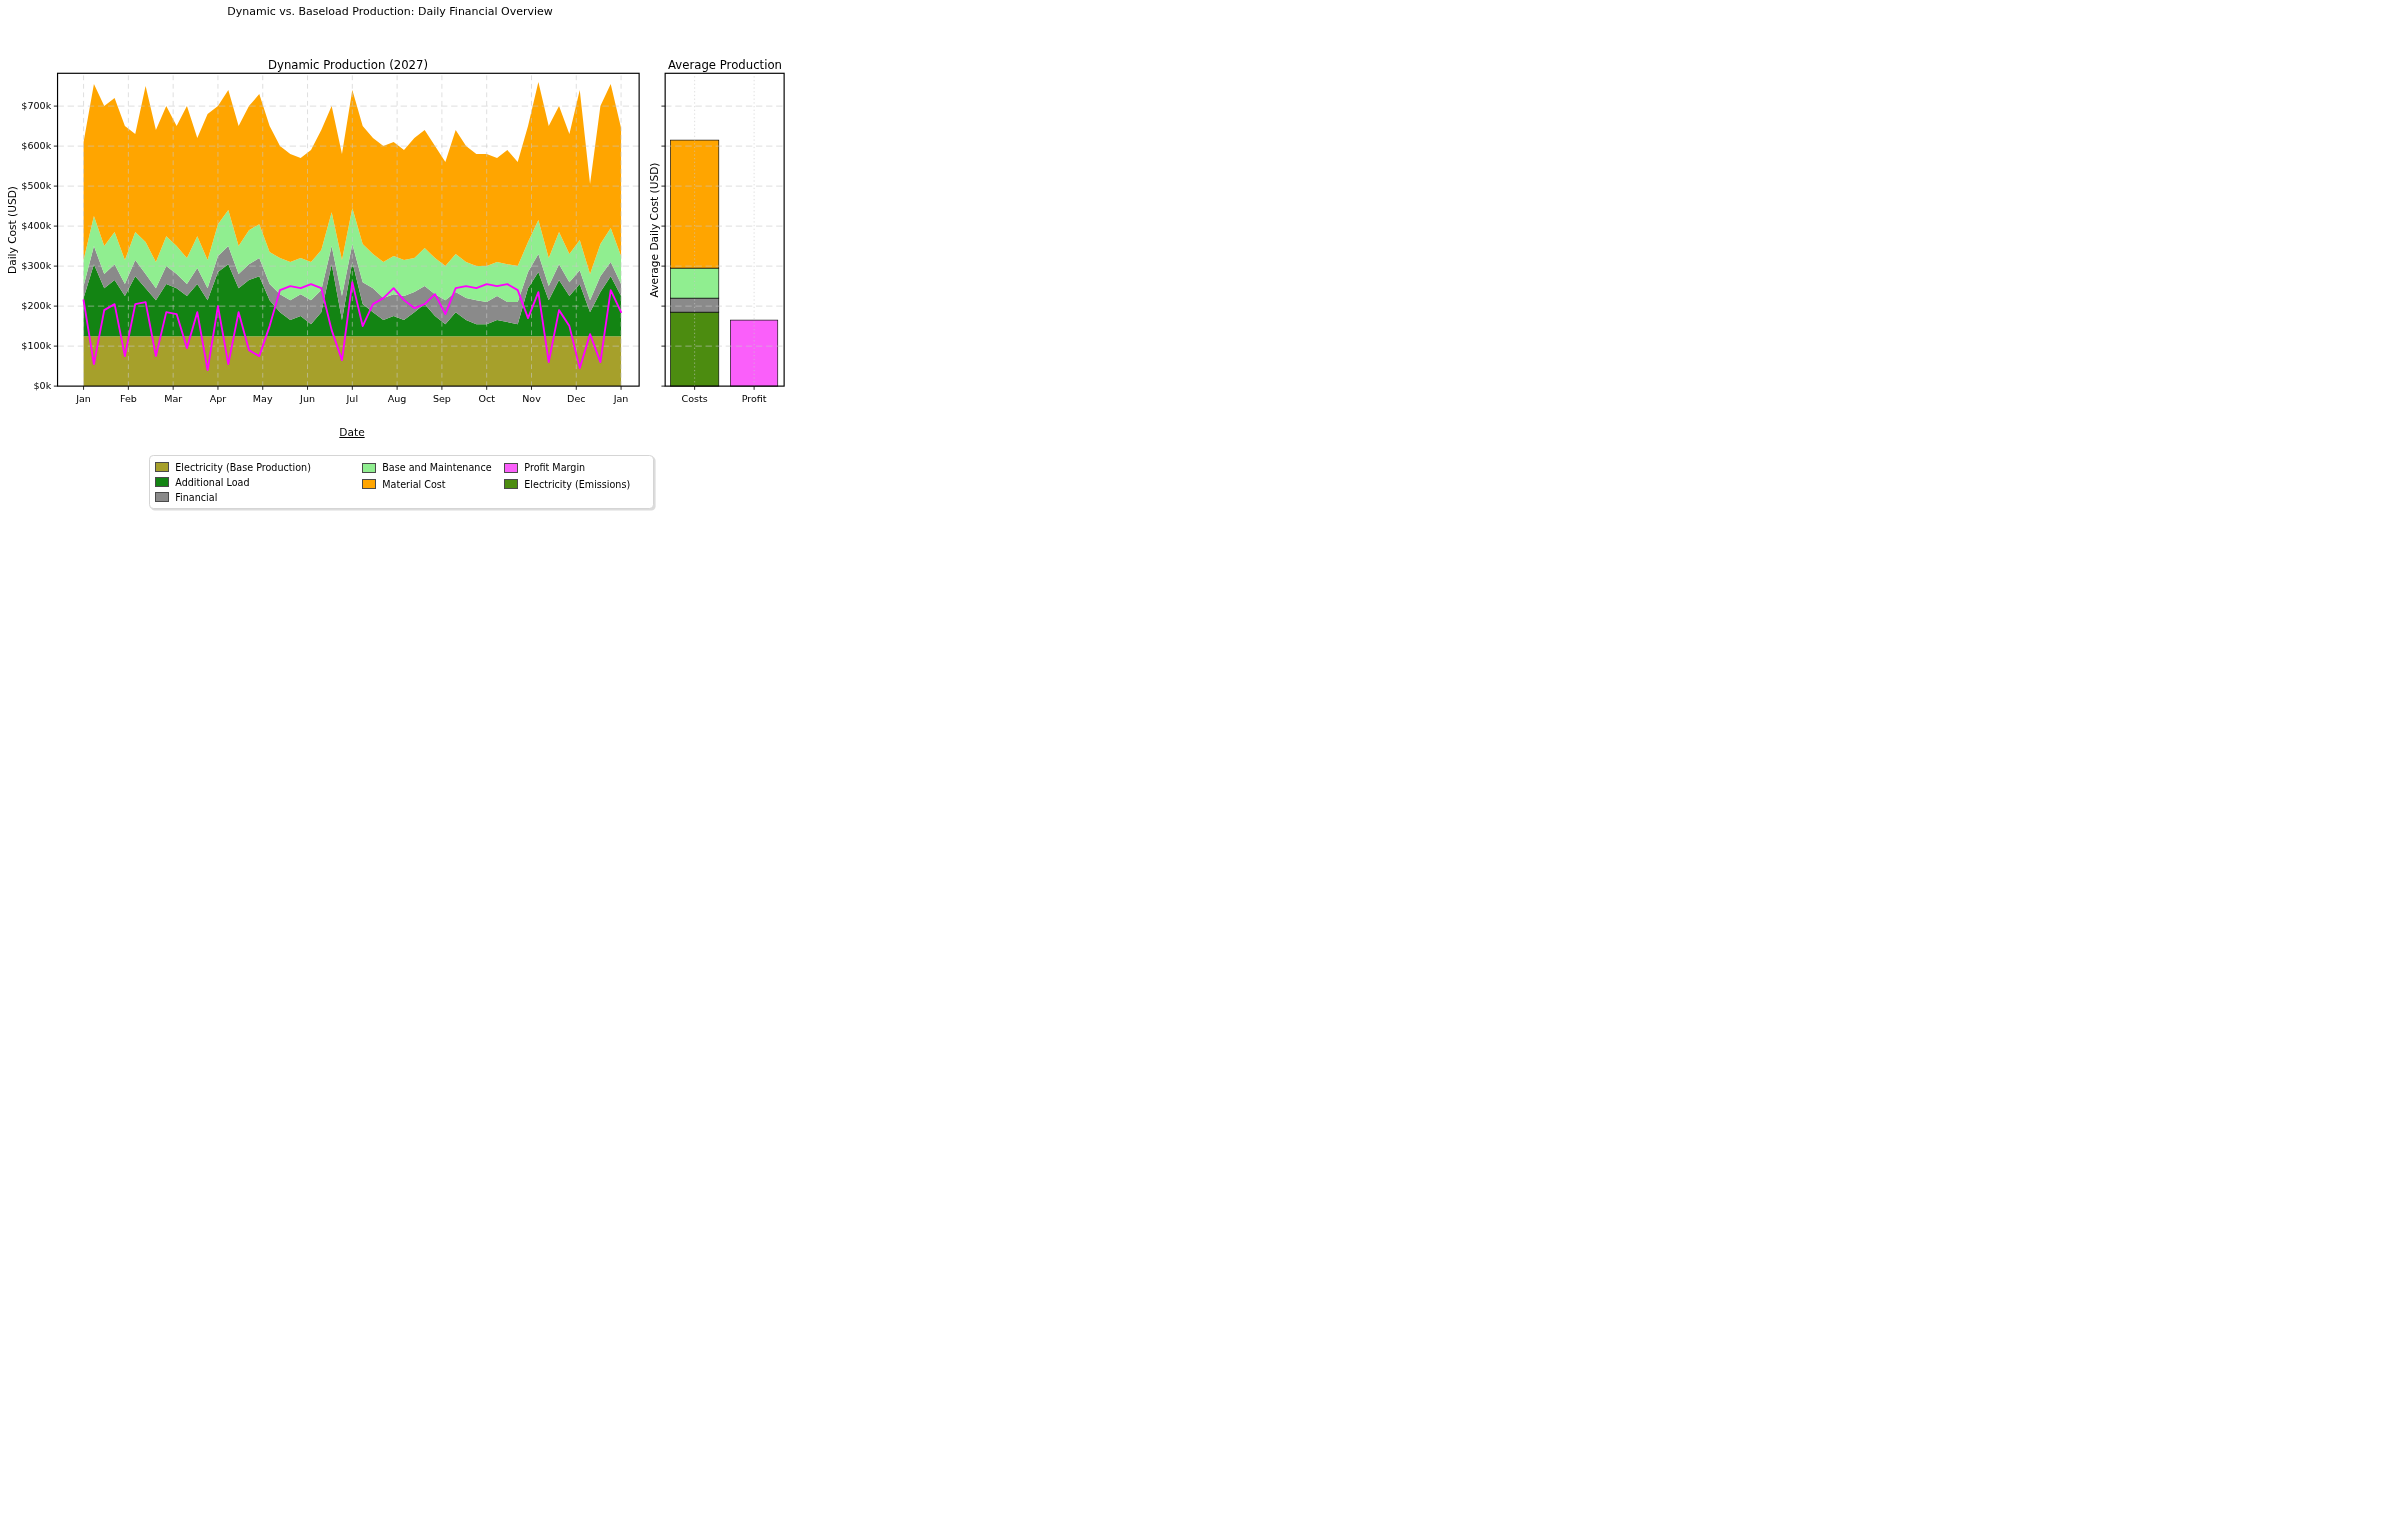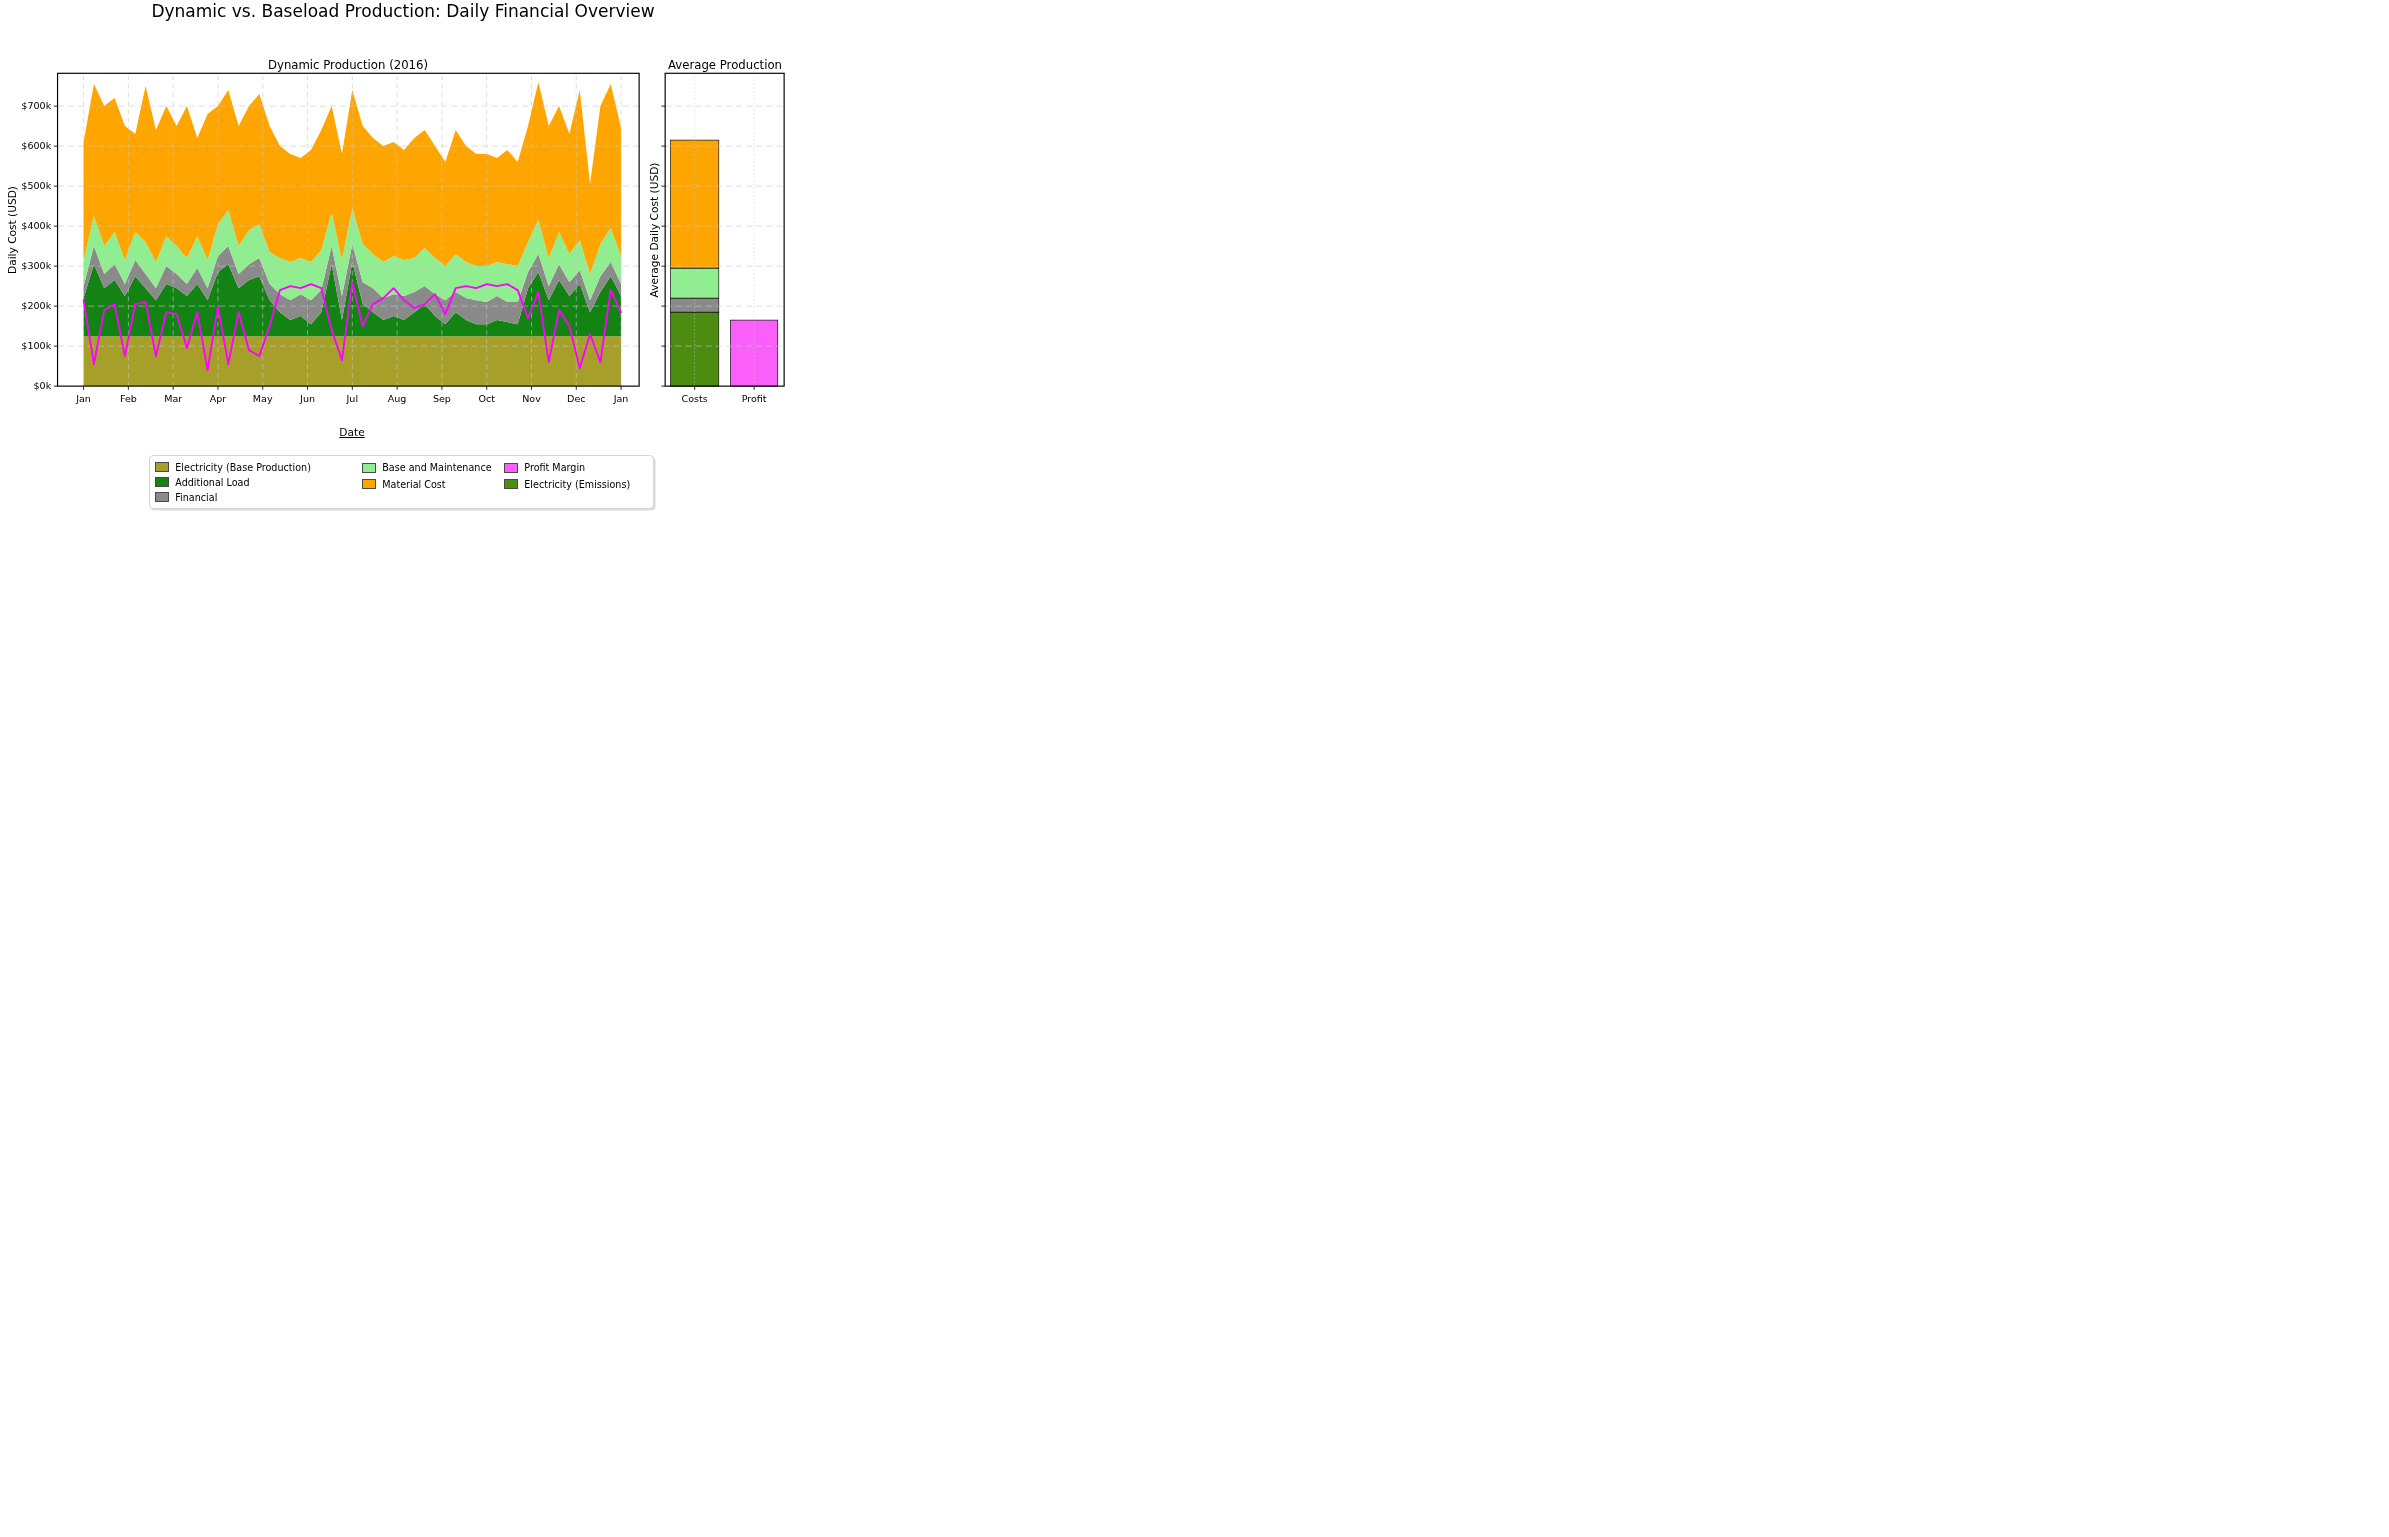--- a/index.html
+++ b/index.html
@@ -1,40 +1,40 @@
 <!DOCTYPE html>
 <html style="font-size:8.5px"><head>
 <meta charset="utf-8">
 <style>
   html,body{margin:0;padding:0;background:#ffffff;}
   .page{position:relative;width:796px;height:512px;background:#ffffff;overflow:hidden;
         font-family:"DejaVu Sans","Liberation Sans",sans-serif;color:#000;}
   .fig-title{position:absolute;left:390px;top:10.6px;transform:translate(-50%,-50%);
-             font-size:17px;white-space:nowrap;margin-left:13px;}
+             font-size:11px;white-space:nowrap;}
   .sub-title{position:absolute;transform:translate(-50%,-50%);font-size:11.7px;white-space:nowrap;}
   .axis-label{position:absolute;transform:translate(-50%,-50%);font-size:10.6px;white-space:nowrap;}
   .axis-label.vert{transform:translate(-50%,-50%) rotate(-90deg);}
   #chart-svg{position:absolute;left:0;top:0;}
   .legend-box{position:absolute;left:149px;top:455px;width:498px;height:45px;
               background:#ffffff;border:0.8px solid #d5d5d5;border-radius:4.3px;
               box-shadow:1.6px 1.6px 0 #dcdcdc;display:flex;flex-direction:row;
               padding:3.7px 0 3.7px 5.3px;justify-content:center;}
   .legend-col{display:flex;flex-direction:column;justify-content:flex-start;}
   .legend-col.c0{width:207px;} .legend-col.c1{width:142px;} .legend-col.c2{flex:1;}
   .legend-entry{display:flex;align-items:center;height:16.5px;gap:5.8px;}
   .legend-swatch{width:12.2px;height:8px;border:0.5px solid #4a4a4a;flex:0 0 auto;}
   .legend-label{font-size:9.6px;white-space:nowrap;}
 </style>
 </head>
 <body>
 
 <div class="page">
   <div class="fig-title">Dynamic vs. Baseload Production: Daily Financial Overview</div>
 
-  <div class="sub-title" style="left:348px;top:65px;">Dynamic Production (2016)</div>
+  <div class="sub-title" style="left:348px;top:65px;">Dynamic Production (2027)</div>
   <div class="sub-title" style="left:725px;top:65px;">Average Production</div>
 
   <div class="axis-label vert" style="left:11.7px;top:230px;">Daily Cost (USD)</div>
   <div class="axis-label" style="left:352px;top:432px;text-decoration:underline;">Date</div>
   <div class="axis-label vert" style="left:654px;top:230px;">Average Daily Cost (USD)</div>
 
   <svg id="chart-svg" width="796" height="512" viewBox="0 0 1498 964">
       <path d="M157.0,632.9L176.5,632.9L195.9,632.9L215.4,632.9L234.8,632.9L254.3,632.9L273.8,632.9L293.2,632.9L312.7,632.9L332.2,632.9L351.6,632.9L371.1,632.9L390.5,632.9L410.0,632.9L429.5,632.9L448.9,632.9L468.4,632.9L487.8,632.9L507.3,632.9L526.8,632.9L546.2,632.9L565.7,632.9L585.2,632.9L604.6,632.9L624.1,632.9L643.5,632.9L663.0,632.9L682.5,632.9L701.9,632.9L721.4,632.9L740.8,632.9L760.3,632.9L779.8,632.9L799.2,632.9L818.7,632.9L838.2,632.9L857.6,632.9L877.1,632.9L896.5,632.9L916.0,632.9L935.5,632.9L954.9,632.9L974.4,632.9L993.8,632.9L1013.3,632.9L1032.8,632.9L1052.2,632.9L1071.7,632.9L1091.2,632.9L1110.6,632.9L1130.1,632.9L1149.5,632.9L1169.0,632.9L1169.0,727.0L1149.5,727.0L1130.1,727.0L1110.6,727.0L1091.2,727.0L1071.7,727.0L1052.2,727.0L1032.8,727.0L1013.3,727.0L993.8,727.0L974.4,727.0L954.9,727.0L935.5,727.0L916.0,727.0L896.5,727.0L877.1,727.0L857.6,727.0L838.2,727.0L818.7,727.0L799.2,727.0L779.8,727.0L760.3,727.0L740.8,727.0L721.4,727.0L701.9,727.0L682.5,727.0L663.0,727.0L643.5,727.0L624.1,727.0L604.6,727.0L585.2,727.0L565.7,727.0L546.2,727.0L526.8,727.0L507.3,727.0L487.8,727.0L468.4,727.0L448.9,727.0L429.5,727.0L410.0,727.0L390.5,727.0L371.1,727.0L351.6,727.0L332.2,727.0L312.7,727.0L293.2,727.0L273.8,727.0L254.3,727.0L234.8,727.0L215.4,727.0L195.9,727.0L176.5,727.0L157.0,727.0Z" fill="#A6A02B"></path>
       <path d="M157.0,561.3L176.5,497.3L195.9,542.5L215.4,527.4L234.8,557.5L254.3,519.9L273.8,542.5L293.2,565.1L312.7,534.9L332.2,542.5L351.6,557.5L371.1,534.9L390.5,565.1L410.0,512.3L429.5,497.3L448.9,542.5L468.4,527.4L487.8,519.9L507.3,565.1L526.8,587.7L546.2,602.7L565.7,595.2L585.2,610.3L604.6,587.7L624.1,497.3L643.5,602.7L663.0,493.5L682.5,572.6L701.9,587.7L721.4,602.7L740.8,595.2L760.3,602.7L779.8,587.7L799.2,572.6L818.7,595.2L838.2,610.3L857.6,587.7L877.1,602.7L896.5,610.3L916.0,610.3L935.5,602.7L954.9,606.5L974.4,610.3L993.8,542.5L1013.3,512.3L1032.8,565.1L1052.2,527.4L1071.7,557.5L1091.2,534.9L1110.6,587.7L1130.1,550.0L1149.5,519.9L1169.0,557.5L1169.0,632.9L1149.5,632.9L1130.1,632.9L1110.6,632.9L1091.2,632.9L1071.7,632.9L1052.2,632.9L1032.8,632.9L1013.3,632.9L993.8,632.9L974.4,632.9L954.9,632.9L935.5,632.9L916.0,632.9L896.5,632.9L877.1,632.9L857.6,632.9L838.2,632.9L818.7,632.9L799.2,632.9L779.8,632.9L760.3,632.9L740.8,632.9L721.4,632.9L701.9,632.9L682.5,632.9L663.0,632.9L643.5,632.9L624.1,632.9L604.6,632.9L585.2,632.9L565.7,632.9L546.2,632.9L526.8,632.9L507.3,632.9L487.8,632.9L468.4,632.9L448.9,632.9L429.5,632.9L410.0,632.9L390.5,632.9L371.1,632.9L351.6,632.9L332.2,632.9L312.7,632.9L293.2,632.9L273.8,632.9L254.3,632.9L234.8,632.9L215.4,632.9L195.9,632.9L176.5,632.9L157.0,632.9Z" fill="#138413"></path>
       <path d="M157.0,538.7L176.5,463.4L195.9,516.1L215.4,497.3L234.8,534.9L254.3,489.7L273.8,516.1L293.2,542.5L312.7,501.0L332.2,516.1L351.6,534.9L371.1,504.8L390.5,542.5L410.0,482.2L429.5,463.4L448.9,516.1L468.4,497.3L487.8,486.0L507.3,534.9L526.8,553.8L546.2,565.1L565.7,553.8L585.2,565.1L604.6,546.2L624.1,463.4L643.5,557.5L663.0,459.6L682.5,531.2L701.9,542.5L721.4,561.3L740.8,553.8L760.3,557.5L779.8,550.0L799.2,538.7L818.7,553.8L838.2,565.1L857.6,550.0L877.1,561.3L896.5,565.1L916.0,568.8L935.5,557.5L954.9,568.8L974.4,568.8L993.8,512.3L1013.3,478.4L1032.8,538.7L1052.2,497.3L1071.7,531.2L1091.2,508.6L1110.6,565.1L1130.1,519.9L1149.5,493.5L1169.0,534.9L1169.0,557.5L1149.5,519.9L1130.1,550.0L1110.6,587.7L1091.2,534.9L1071.7,557.5L1052.2,527.4L1032.8,565.1L1013.3,512.3L993.8,542.5L974.4,610.3L954.9,606.5L935.5,602.7L916.0,610.3L896.5,610.3L877.1,602.7L857.6,587.7L838.2,610.3L818.7,595.2L799.2,572.6L779.8,587.7L760.3,602.7L740.8,595.2L721.4,602.7L701.9,587.7L682.5,572.6L663.0,493.5L643.5,602.7L624.1,497.3L604.6,587.7L585.2,610.3L565.7,595.2L546.2,602.7L526.8,587.7L507.3,565.1L487.8,519.9L468.4,527.4L448.9,542.5L429.5,497.3L410.0,512.3L390.5,565.1L371.1,534.9L351.6,557.5L332.2,542.5L312.7,534.9L293.2,565.1L273.8,542.5L254.3,519.9L234.8,557.5L215.4,527.4L195.9,542.5L176.5,497.3L157.0,561.3Z" fill="#8A8A8A"></path>

